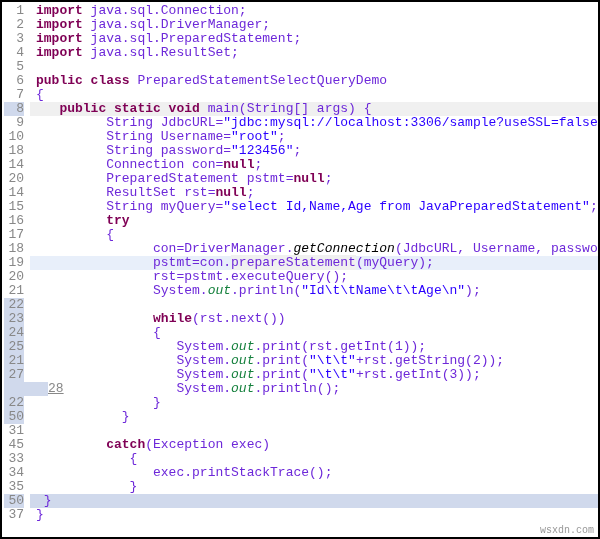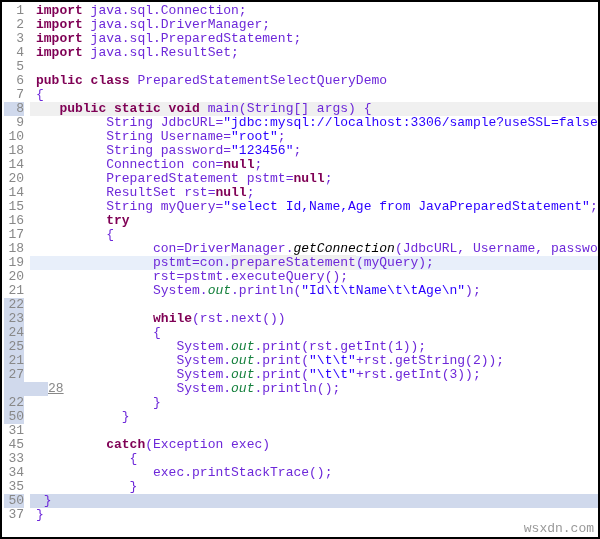--- a/index.html
+++ b/index.html
@@ -58,21 +58,21 @@
   .kw { color: #7f0055; font-weight: bold; }
   .t-plain { color: #6d28d9; }
   .t-blue { color: #2a00ff; }
   .t-mid { color: #15803d; font-family: Liberation Mono, monospace; }
   .t-static { font-style: italic; }
   .t-underline { text-decoration: underline; padding-left: 44px; }
   .credit {
     position: absolute;
     bottom: 1px;
     right: 4px;
-    font-size: 13px;
+    font-size: 10px;
     color: #999;
     background: rgba(255,255,255,0.8);
     font-family: Liberation Mono, monospace;
   }
 </style>
 </head>
 <body>
 
 <div class="editor">
   <div class="gutter">

